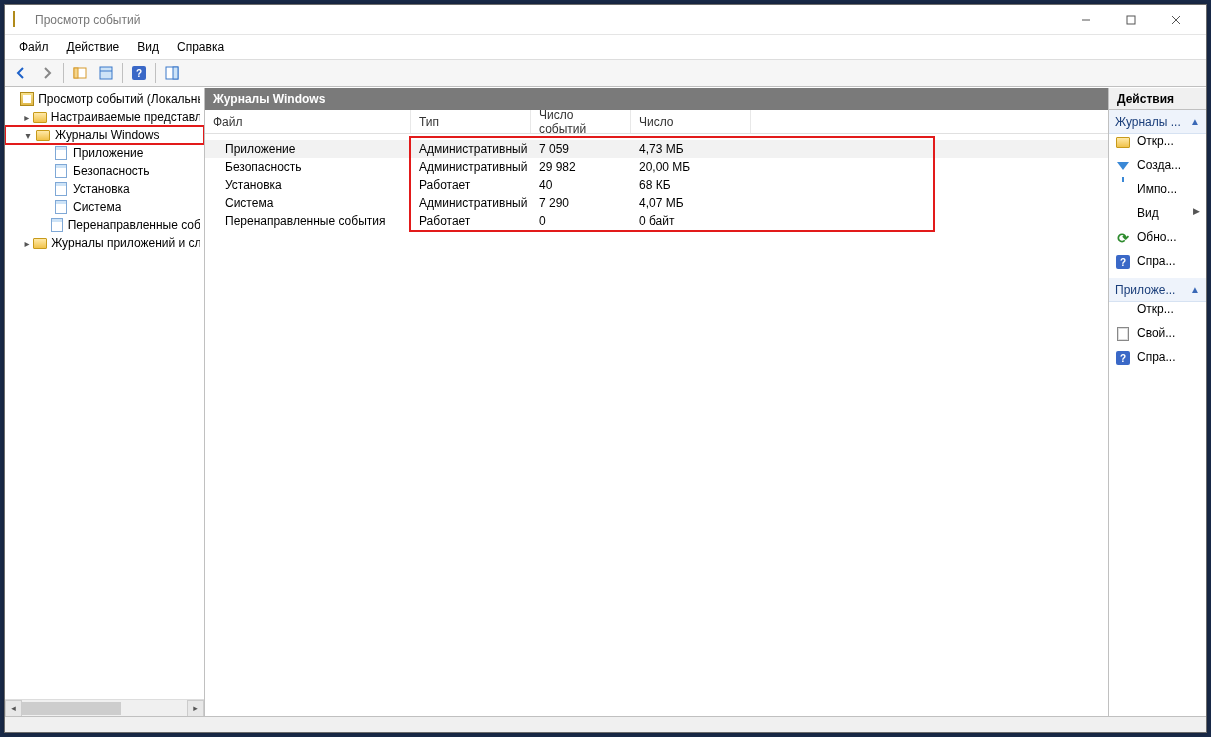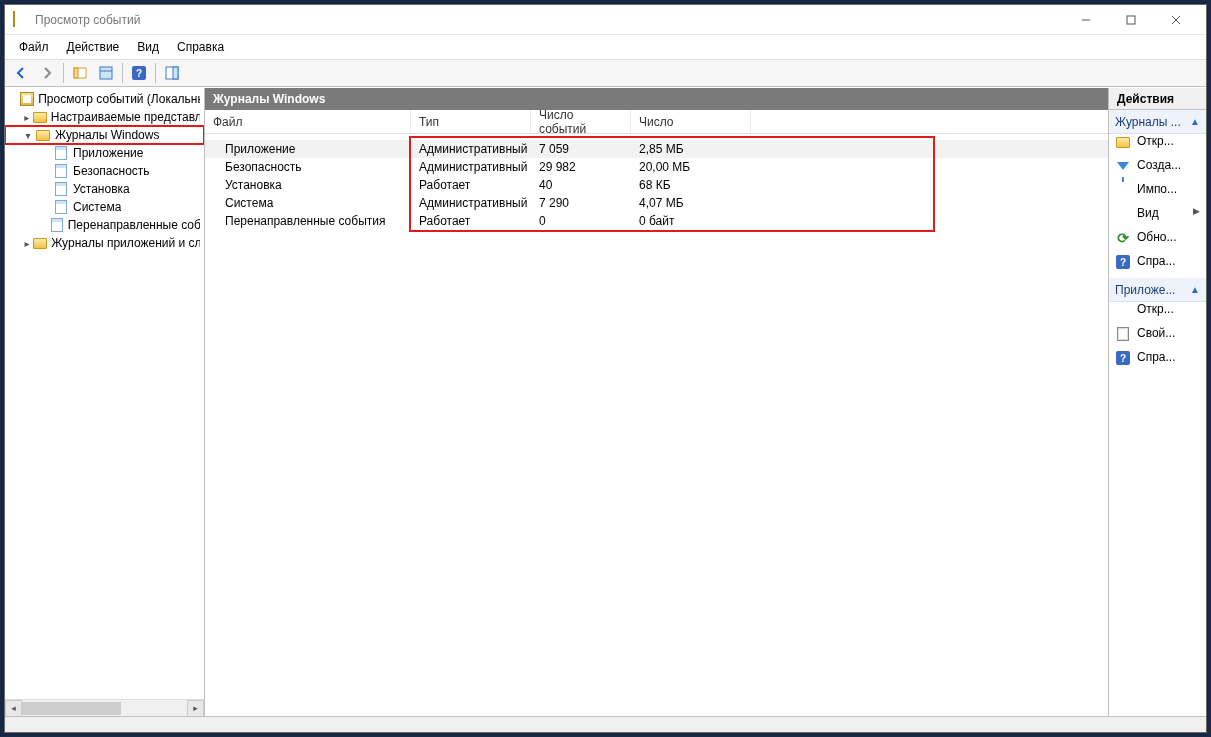--- a/index.html
+++ b/index.html
@@ -221,21 +221,21 @@
           <div class="lv-col hc2">Тип</div>
           <div class="lv-col hc3">Число событий</div>
           <div class="lv-col hc4">Число</div>
         </div>
         <div class="lv-body" id="lv-body">
           <div class="lv-highlight-box"></div>
         <div class="lv-row sel">
               <div class="lv-cell c1">Приложение</div>
               <div class="lv-cell c2">Административный</div>
               <div class="lv-cell c3">7 059</div>
-              <div class="lv-cell c4">2,85 МБ</div>
+              <div class="lv-cell c4">4,73 МБ</div>
             </div>
             <div class="lv-row">
               <div class="lv-cell c1">Безопасность</div>
               <div class="lv-cell c2">Административный</div>
               <div class="lv-cell c3">29 982</div>
               <div class="lv-cell c4">20,00 МБ</div>
             </div>
             <div class="lv-row">
               <div class="lv-cell c1">Установка</div>
               <div class="lv-cell c2">Работает</div>

